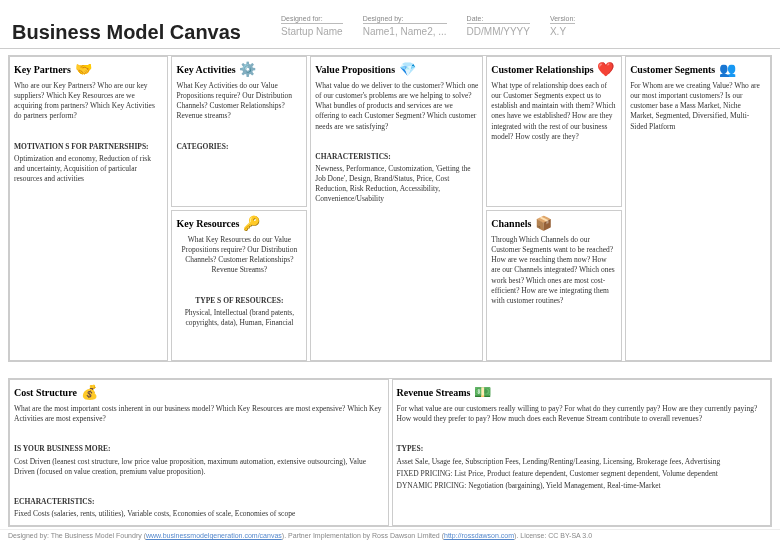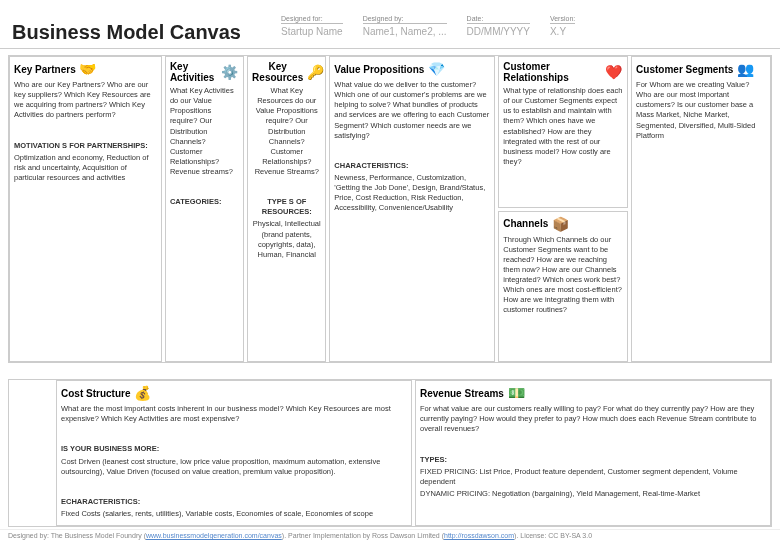--- a/index.html
+++ b/index.html
@@ -51,35 +51,35 @@
       font-size: 10px;
       color: #aaa;
     }
 
     .canvas-area {
       display: flex;
       flex-direction: column;
       padding: 6px 8px 2px 8px;
       gap: 16px;
       height: calc(100% - 60px);
+      font-family: Liberation Serif, serif;
     }
 
     .canvas-top {
       display: flex;
       flex: 1;
       gap: 3px;
       border: 1px solid #ccc;
     }
 
     .canvas-bottom {
       display: flex;
       flex: 0 0 110px;
       gap: 3px;
       border: 1px solid #ccc;
-      padding-left: 47px;
     }
 
     .section {
       border: 1px solid #ccc;
       padding: 4px;
       position: relative;
       flex: 1;
       overflow: hidden;
     }
 
@@ -106,21 +106,21 @@
       margin-bottom: 2px;
     }
 
     .section-body .category {
       font-weight: bold;
       margin-top: 20px;
     }
 
     .middle-col {
       display: flex;
-      flex-direction: row;
+      flex-direction: column;
       flex: 1;
       gap: 3px;
     }
 
     .middle-top {
       flex: 1;
     }
 
     .middle-bottom {
       flex: 1;
@@ -281,20 +281,21 @@
     </div>
 
     <div class="section" style="flex:1;">
       <div class="section-title">
         <span>Revenue Streams</span>
         <span class="section-icon">💵</span>
       </div>
       <div class="section-body">
         <p>For what value are our customers really willing to pay? For what do they currently pay? How are they currently paying? How would they prefer to pay? How much does each Revenue Stream contribute to overall revenues?</p>
         <p class="category">TYPES:</p>
+        <p>Asset Sale, Usage fee, Subscription Fees, Lending/Renting/Leasing, Licensing, Brokerage fees, Advertising</p>
         <p>FIXED PRICING: List Price, Product feature dependent, Customer segment dependent, Volume dependent</p>
         <p>DYNAMIC PRICING: Negotiation (bargaining), Yield Management, Real-time-Market</p>
       </div>
     </div>
 
   </div>
 
 </div>
 
 <div class="footer">

